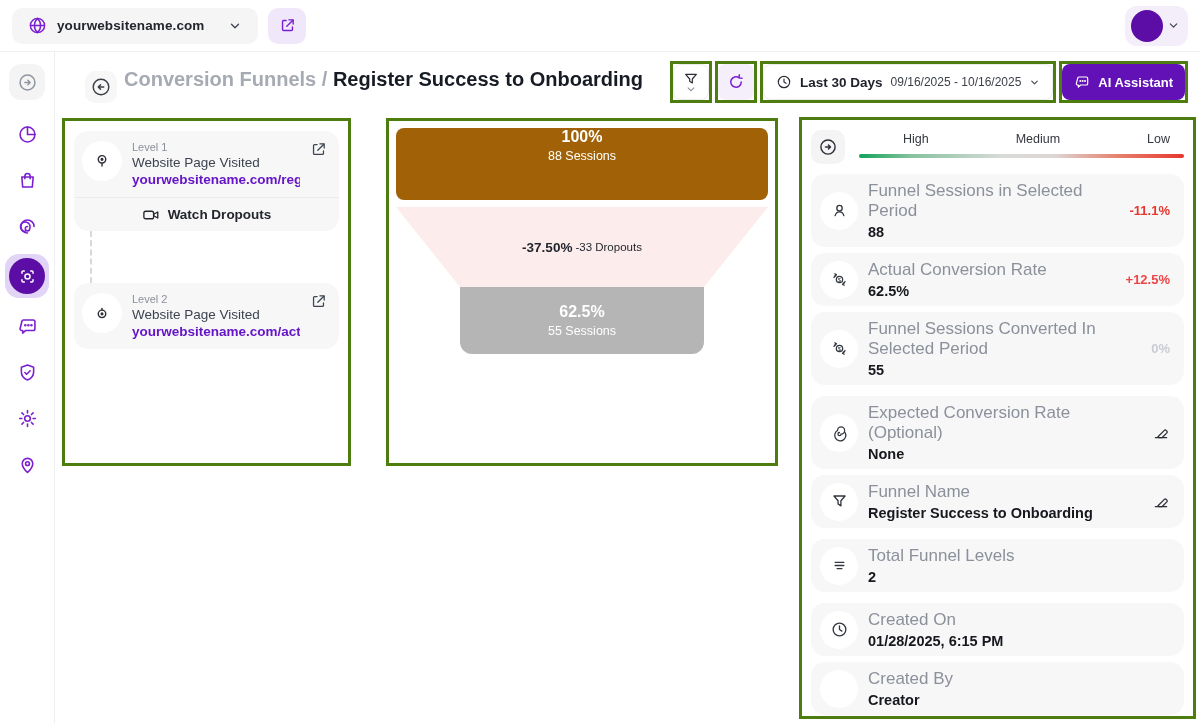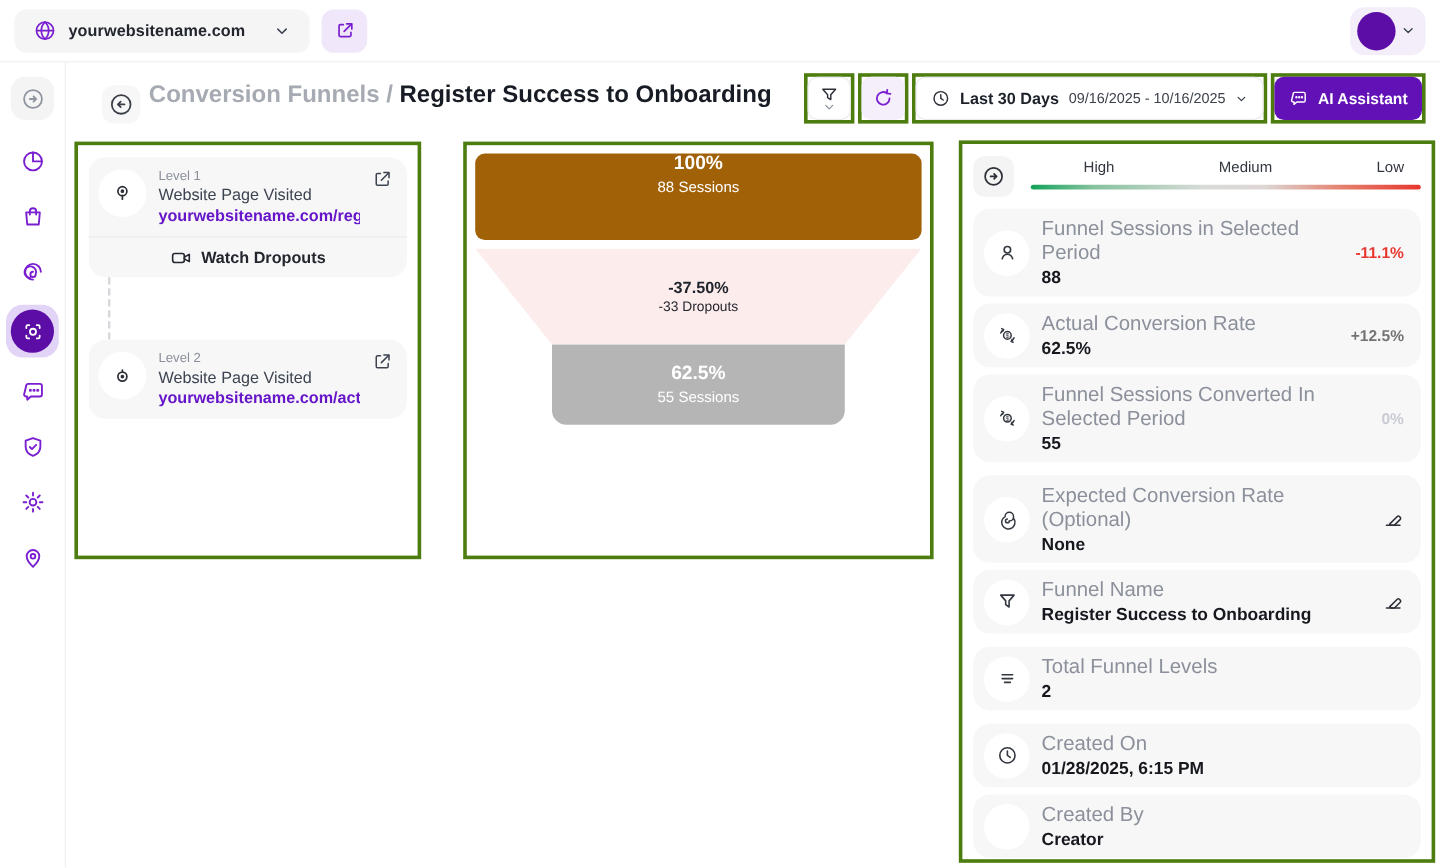--- a/index.html
+++ b/index.html
@@ -70,21 +70,21 @@
     height:34px; font-size:13.5px; font-weight:700; color:#23262d; cursor:pointer; }
   .dash-connector { margin-left:16px; height:52px; border-left:2px dashed #d7d7dc; width:0; }
 
   
   .funnel-stage1 { height:72px; border-radius:8px; background:#a16207; color:#fff;
     display:flex; flex-direction:column; align-items:center; gap:3px; }
   .funnel-stage1 .pct, .funnel-stage2 .pct { font-size:16px; font-weight:700; }
   .funnel-stage1 .ses, .funnel-stage2 .ses { font-size:12.5px; }
   .funnel-drop { margin-top:7px; height:80px; background:#fdecec;
     clip-path: polygon(0 0, 100% 0, calc(100% - 64px) 100%, 64px 100%);
-    display:flex; flex-direction:column; align-items:center; justify-content:center; gap:3px; color:#1f232b; }
+    display:flex; flex-direction:row; align-items:center; justify-content:center; gap:3px; color:#1f232b; }
   .funnel-drop .dpct { font-size:13.5px; font-weight:700; }
   .funnel-drop .dlab { font-size:11.5px; }
   .funnel-stage2 { width:244px; height:67px; margin:0 auto; background:#b5b5b5; color:#fff;
     border-radius:0 0 12px 12px;
     display:flex; flex-direction:column; align-items:center; justify-content:center; gap:3px; }
 
   
   .rp-head { display:flex; align-items:flex-start; gap:14px; margin-bottom:10px; }
   .rp-collapse { width:34px; height:34px; border-radius:10px; background:#f4f4f5; display:flex;
     align-items:center; justify-content:center; color:#2c2f36; cursor:pointer; flex:none; }
@@ -99,21 +99,21 @@
   .stat-card { background:#f7f7f8; border-radius:14px; min-height:52px; display:flex; align-items:center;
     gap:10px; padding:7px 14px 7px 9px; margin-bottom:6px; }
   .stat-card.gap { margin-top:11px; }
   .stat-ico { width:38px; height:38px; border-radius:50%; background:#fff; display:flex; align-items:center;
     justify-content:center; color:#33373f; flex:none; }
   .stat-txt { flex:1; min-width:0; }
   .stat-label { font-size:17px; color:#8b909a; margin-bottom:3px; }
   .stat-value { font-size:14.5px; font-weight:600; color:#16181d; }
   .stat-delta { font-size:13px; font-weight:700; flex:none; }
   .stat-delta.neg { color:#e8362e; }
-  .stat-delta.pos { color:#737373; }
+  .stat-delta.pos { color:#ef4444; }
   .stat-delta.neu { color:#c9ccd3; }
   .stat-edit { flex:none; color:#2c2f36; cursor:pointer; }
 
   .delete-btn { margin-top:21px; height:38px; border-radius:10px; background:#f5edfb;
     display:flex; align-items:center; justify-content:center; gap:8px; color:#e8362e;
     font-size:13.5px; font-weight:700; cursor:pointer; }
 </style>
 </head>
 <body>
 

